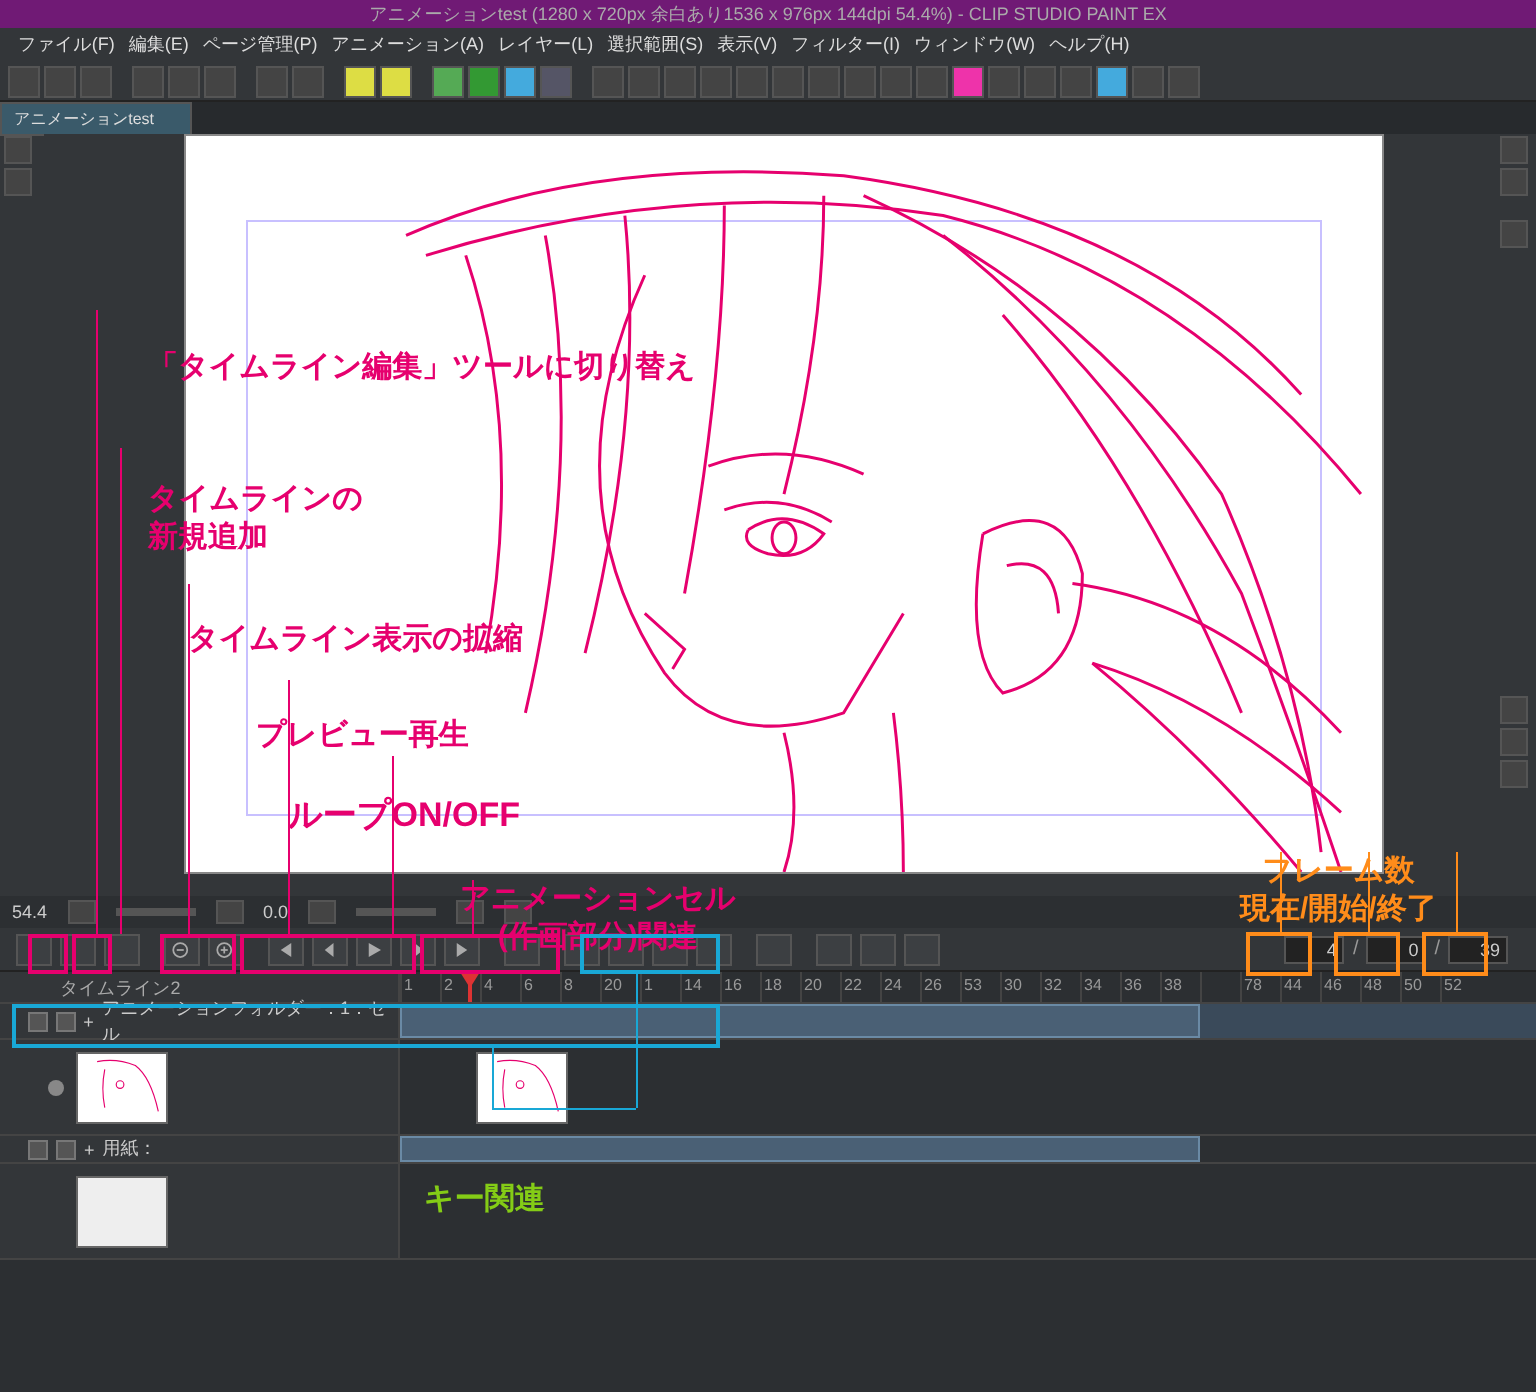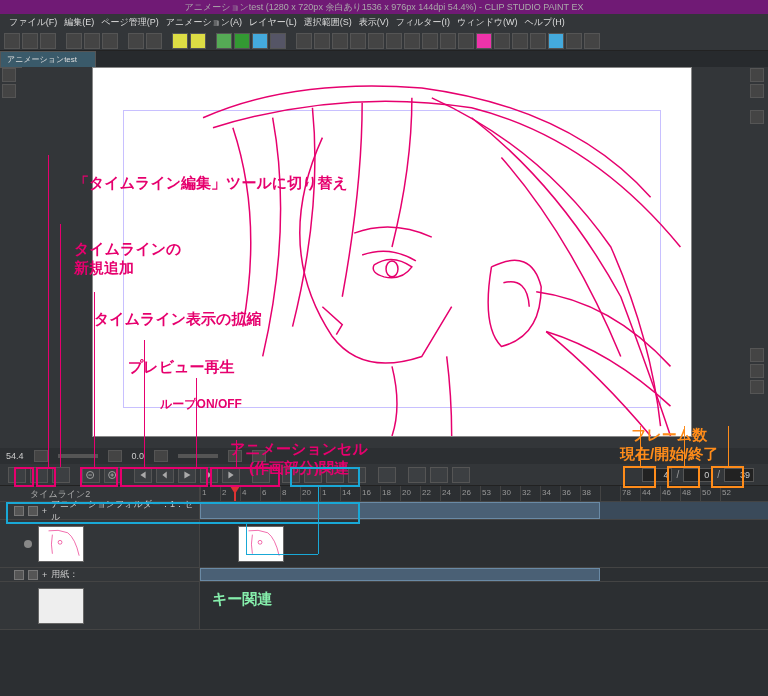--- a/index.html
+++ b/index.html
@@ -76,21 +76,21 @@
 
 .right-tools { position: absolute; right: 2px; top: 68px; width: 16px; display: flex; flex-direction: column; gap: 2px; }
 .right-tools .tool { width: 14px; height: 14px; background: #444; border: 1px solid #555; }
 .right-tools .sp { height: 8px; }
 
 .right-cancel { position: absolute; right: 2px; top: 532px; width: 16px; height: 32px; writing-mode: vertical-rl; font-size: 8px; color: #ccc; text-align: center; }
 
 
 .anno { position: absolute; font-weight: bold; pointer-events: none; margin-top: 36px; }
 .anno.pink { color: #e6006e; }
-.anno.cyan { color: #86efac; }
+.anno.cyan { color: #84cc16; }
 .anno.orange { color: #ff8c1a; }
 
 .box-pink { position: absolute; border: 2px solid #e6006e; pointer-events: none; }
 .box-cyan { position: absolute; border: 2px solid #19a8d6; pointer-events: none; }
 .box-orange { position: absolute; border: 2px solid #ff8c1a; pointer-events: none; }
 
 .line-pink { position: absolute; background: #e6006e; pointer-events: none; }
 .line-cyan { position: absolute; background: #19a8d6; pointer-events: none; }
 .line-orange { position: absolute; background: #ff8c1a; pointer-events: none; }
 
@@ -392,21 +392,21 @@
     </div>
     <div class="tl-thumb-right"></div>
   </div>
 </div>
 
 <div class="anno pink" style="left:74px;top:138px;font-size:15px">「タイムライン編集」ツールに切り替え</div>
 <div class="anno pink" style="left:74px;top:204px;font-size:15px;white-space:pre">タイムラインの
 新規追加</div>
 <div class="anno pink" style="left:94px;top:274px;font-size:15px">タイムライン表示の拡縮</div>
 <div class="anno pink" style="left:128px;top:322px;font-size:15px">プレビュー再生</div>
-<div class="anno pink" style="left:160px;top:360px;font-size:12px">ループON/OFF</div>
+<div class="anno pink" style="left:144px;top:360px;font-size:17px">ループON/OFF</div>
 <div class="anno pink" style="left:230px;top:404px;font-size:15px;white-space:pre;text-align:center">アニメーションセル
 (作画部分)関連</div>
 
 <div class="line-pink v" style="left:48px;top:155px;height:312px"></div>
 <div class="line-pink v" style="left:60px;top:224px;height:243px"></div>
 <div class="line-pink v" style="left:94px;top:292px;height:175px"></div>
 <div class="line-pink v" style="left:144px;top:340px;height:127px"></div>
 <div class="line-pink v" style="left:196px;top:378px;height:89px"></div>
 <div class="line-pink v" style="left:236px;top:440px;height:27px"></div>
 

